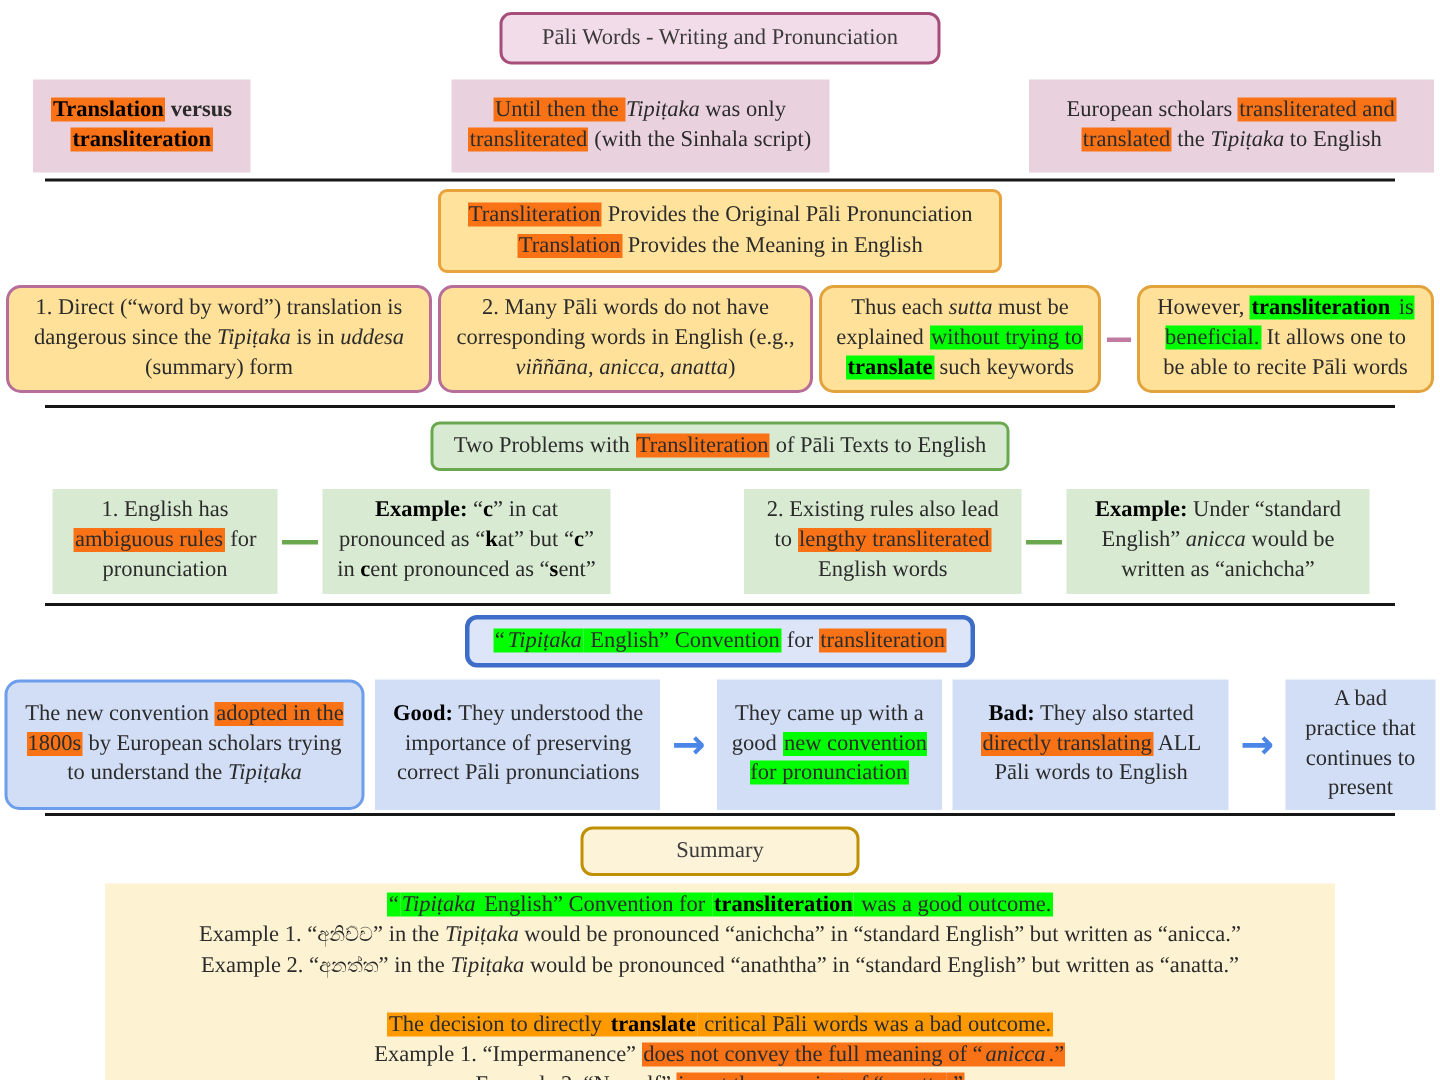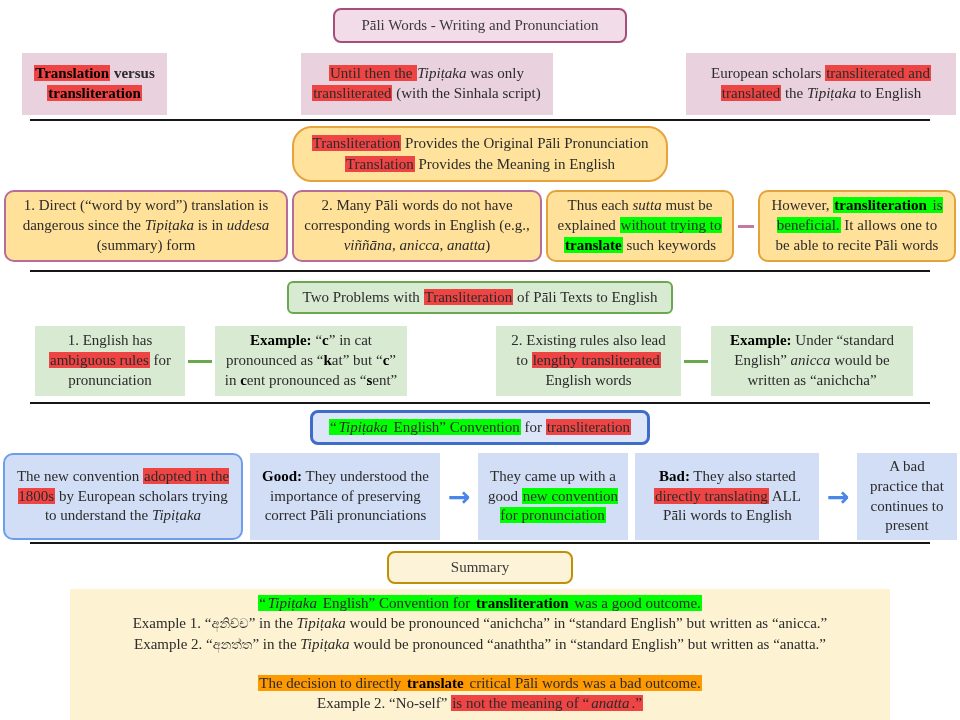--- a/index.html
+++ b/index.html
@@ -15,21 +15,21 @@
   
   .fbox {
     display: flex; align-items: center; justify-content: center;
     text-align: center; line-height: 1.32; padding: 4px 8px;
   }
   .titlebox { display: inline-block; border-radius: 8px; line-height: 1.4; }
 
   
   .b { font-weight: bold; color: #000; }
   .i { font-style: italic; }
-  .hl-w { background: #ef4444; padding: 0 1px; }
+  .hl-w { background: #f97316; padding: 0 1px; }
   .hl-g { background: #00ff00; padding: 0 1px; }
   .hl-o { background: #ff9900; padding: 0 1px; }
   .sinhala { font-family: "DejaVu Sans", sans-serif; font-size: 13px; }
 
   
   .hr { width: 900px; margin: 4px auto 0; border-top: 2px solid #161616; }
   .conn { align-self: center; height: 3px; }
   .conn.mauve { width: 16px; background: #c27ba0; }
   .conn.green { width: 24px; background: #6aa84f; margin: 0 3px; }
   .arrow {
@@ -41,21 +41,21 @@
   
   .t-pink { background: #f3dce9; border: 2.5px solid #a64d79; margin-top: 8px; padding: 5px 26px; color: #3a3a3a; }
   .row1 { display: flex; justify-content: space-between; margin-top: 10px; padding: 0 4px 0 22px; }
   .pinkbox { background: #e9d2dd; min-height: 62px; }
   .r1b1 { width: 145px; font-weight: bold; }
   .r1b2 { width: 235px; }
   .r1b3 { width: 252px; }
   .r1b4 { width: 270px; }
 
   
-  .t-yellow { background: #ffe29b; border: 2.5px solid #e8a33d; margin-top: 5px; padding: 5px 18px; border-radius: 20px; }
+  .t-yellow { background: #ffe29b; border: 2.5px solid #e8a33d; margin-top: 5px; padding: 5px 18px; border-radius: 6px; }
   .row2 { display: flex; justify-content: space-between; margin-top: 8px; padding: 0 4px; }
   .ybox { background: #ffe199; min-height: 72px; border-radius: 10px; }
   .mauve-border { border: 2.5px solid #b66d99; }
   .orange-border { border: 2px solid #e2a33c; min-height: 66px; align-self: center; }
   .r2b1 { width: 284px; }
   .r2b2 { width: 250px; }
   .r2b3 { width: 188px; }
   .r2b4 { width: 198px; }
 
   
@@ -189,15 +189,16 @@
 
 <div class="center">
   <div class="titlebox t-summary">Summary</div>
 </div>
 
 <div class="summary-area">
   <div class="sum-line"><span><span class="hl-g">“</span><span class="i hl-g">Tipiṭaka</span><span class="hl-g"> English” Convention for </span><span class="b hl-g">transliteration</span><span class="hl-g"> was a good outcome.</span></span></div>
   <div class="sum-line"><span><span>Example 1. “</span><span class="sinhala">අනිච්ච</span><span>” in the </span><span class="i">Tipiṭaka</span><span> would be pronounced “anichcha” in “standard English” but written as “anicca.”</span></span></div>
   <div class="sum-line"><span><span>Example 2. “</span><span class="sinhala">අනත්ත</span><span>” in the </span><span class="i">Tipiṭaka</span><span> would be pronounced “anaththa” in “standard English” but written as “anatta.”</span></span></div>
   <div class="sum-line gap18"><span><span class="hl-o">The decision to directly </span><span class="b hl-o">translate</span><span class="hl-o"> critical Pāli words was a bad outcome.</span></span></div>
+  <div class="sum-line"><span><span>Example 1. “Impermanence” </span><span class="hl-w">does not convey the full meaning of “</span><span class="i hl-w">anicca</span><span class="hl-w">.”</span></span></div>
   <div class="sum-line"><span><span>Example 2. “No-self” </span><span class="hl-w">is not the meaning of “</span><span class="i hl-w">anatta</span><span class="hl-w">.”</span></span></div>
 
 </div>
 
 </body></html>

